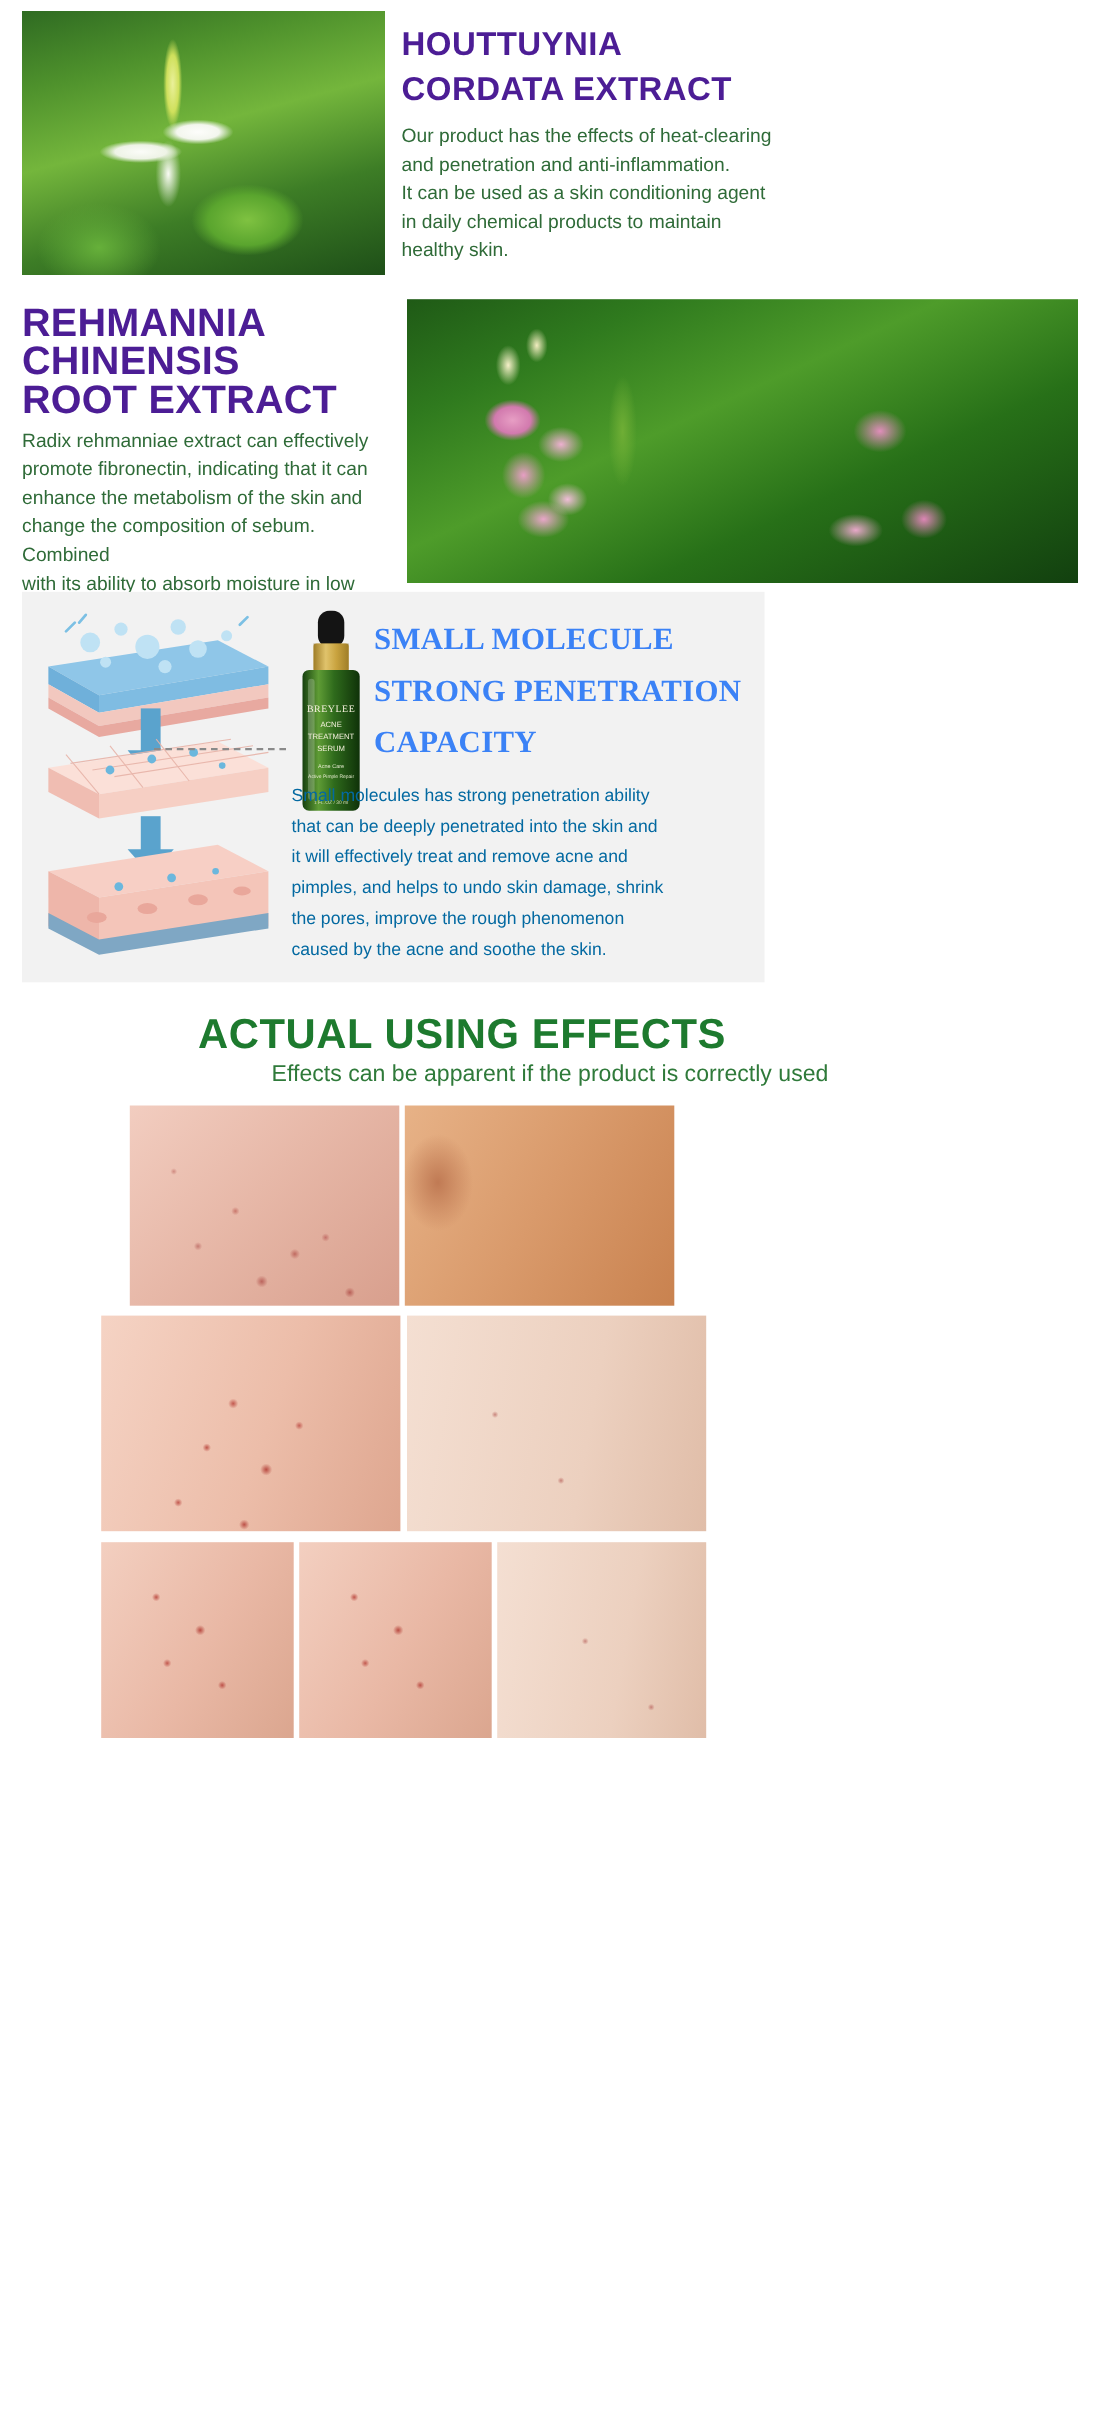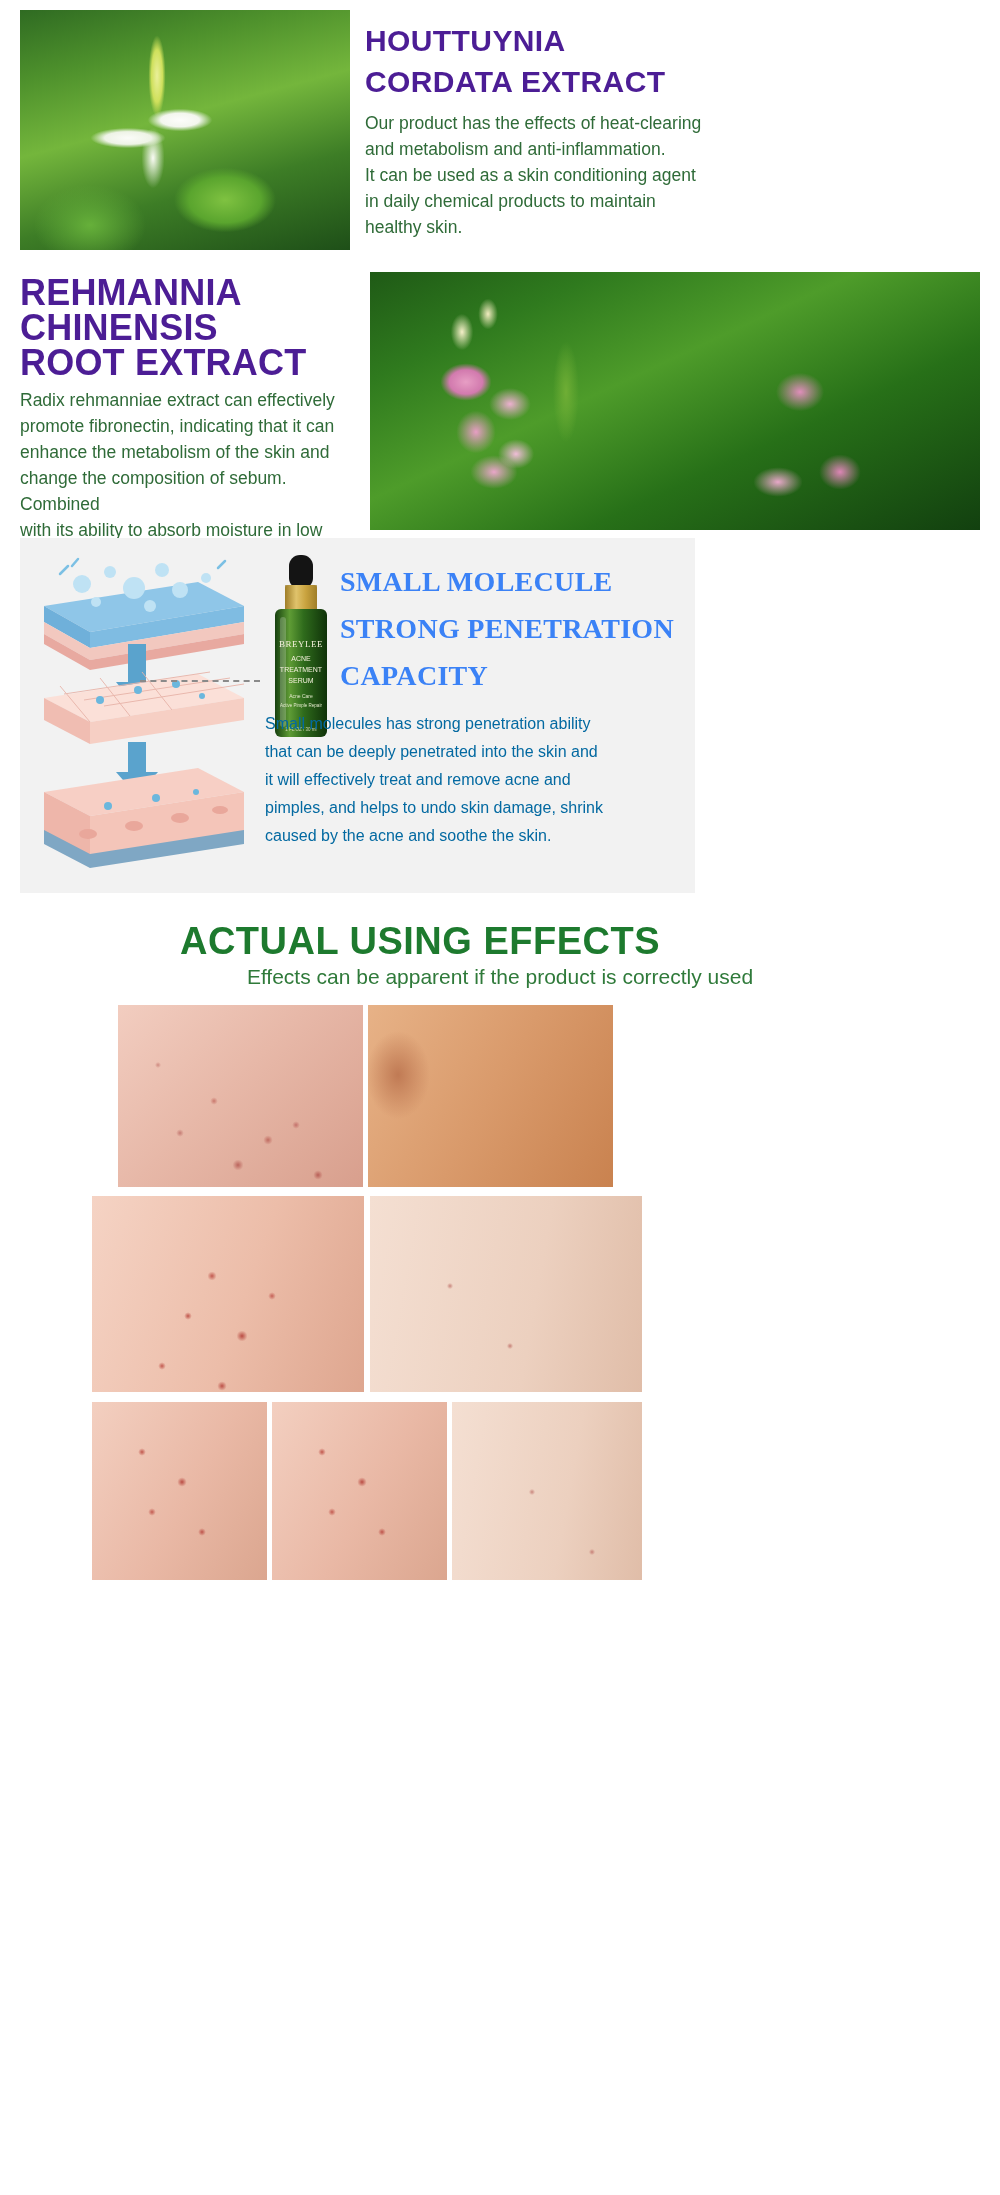--- a/index.html
+++ b/index.html
@@ -93,21 +93,21 @@
   <div>
     <div class="photo ph-houttuynia" style="left:20px;top:10px;width:330px;height:240px;"></div>
 
     <div style="position:absolute;left:365px;top:20px;width:620px;">
       <div class="h-green" style="font-size:30px;line-height:41px;letter-spacing:.4px;">
         <div>HOUTTUYNIA</div>
         <div>CORDATA EXTRACT</div>
       </div>
       <div class="body-green" style="font-size:17.5px;line-height:26px;margin-top:8px;">
         <div>Our product has the effects of heat-clearing</div>
-        <div>and metabolism and anti-inflammation.</div>
+        <div>and penetration and anti-inflammation.</div>
         <div>It can be used as a skin conditioning agent</div>
         <div>in daily chemical products to maintain</div>
         <div>healthy skin.</div>
       </div>
     </div>
   </div>
 
   <div>
     <div style="position:absolute;left:20px;top:275px;width:345px;">
       <div class="h-green" style="font-size:36px;line-height:35px;letter-spacing:.2px;">
@@ -245,20 +245,21 @@
         <div>STRONG PENETRATION</div>
         <div>CAPACITY</div>
       </div>
     </div>
 
     <div style="position:absolute;left:265px;top:710px;width:420px;color:#0369a1;font-size:16px;line-height:28px;">
       <div>Small molecules has strong penetration ability</div>
       <div>that can be deeply penetrated into the skin and</div>
       <div>it will effectively treat and remove acne and</div>
       <div>pimples, and helps to undo skin damage, shrink</div>
+      <div>the pores, improve the rough phenomenon</div>
       <div>caused by the acne and soothe the skin.</div>
     </div>
   </div>
 
   <div>
     <div style="position:absolute;left:0;top:920px;width:840px;text-align:center;color:#1d7a2e;font-weight:bold;font-size:38px;letter-spacing:.5px;">ACTUAL USING EFFECTS</div>
     <div style="position:absolute;left:0;top:965px;width:1000px;text-align:center;color:#2f7a3a;font-size:21px;">Effects can be apparent if the product is correctly used</div>
 
     <div class="sk sk-a" style="left:118px;top:1005px;width:245px;height:182px;"></div>
     <div class="sk sk-b" style="left:368px;top:1005px;width:245px;height:182px;"></div>

